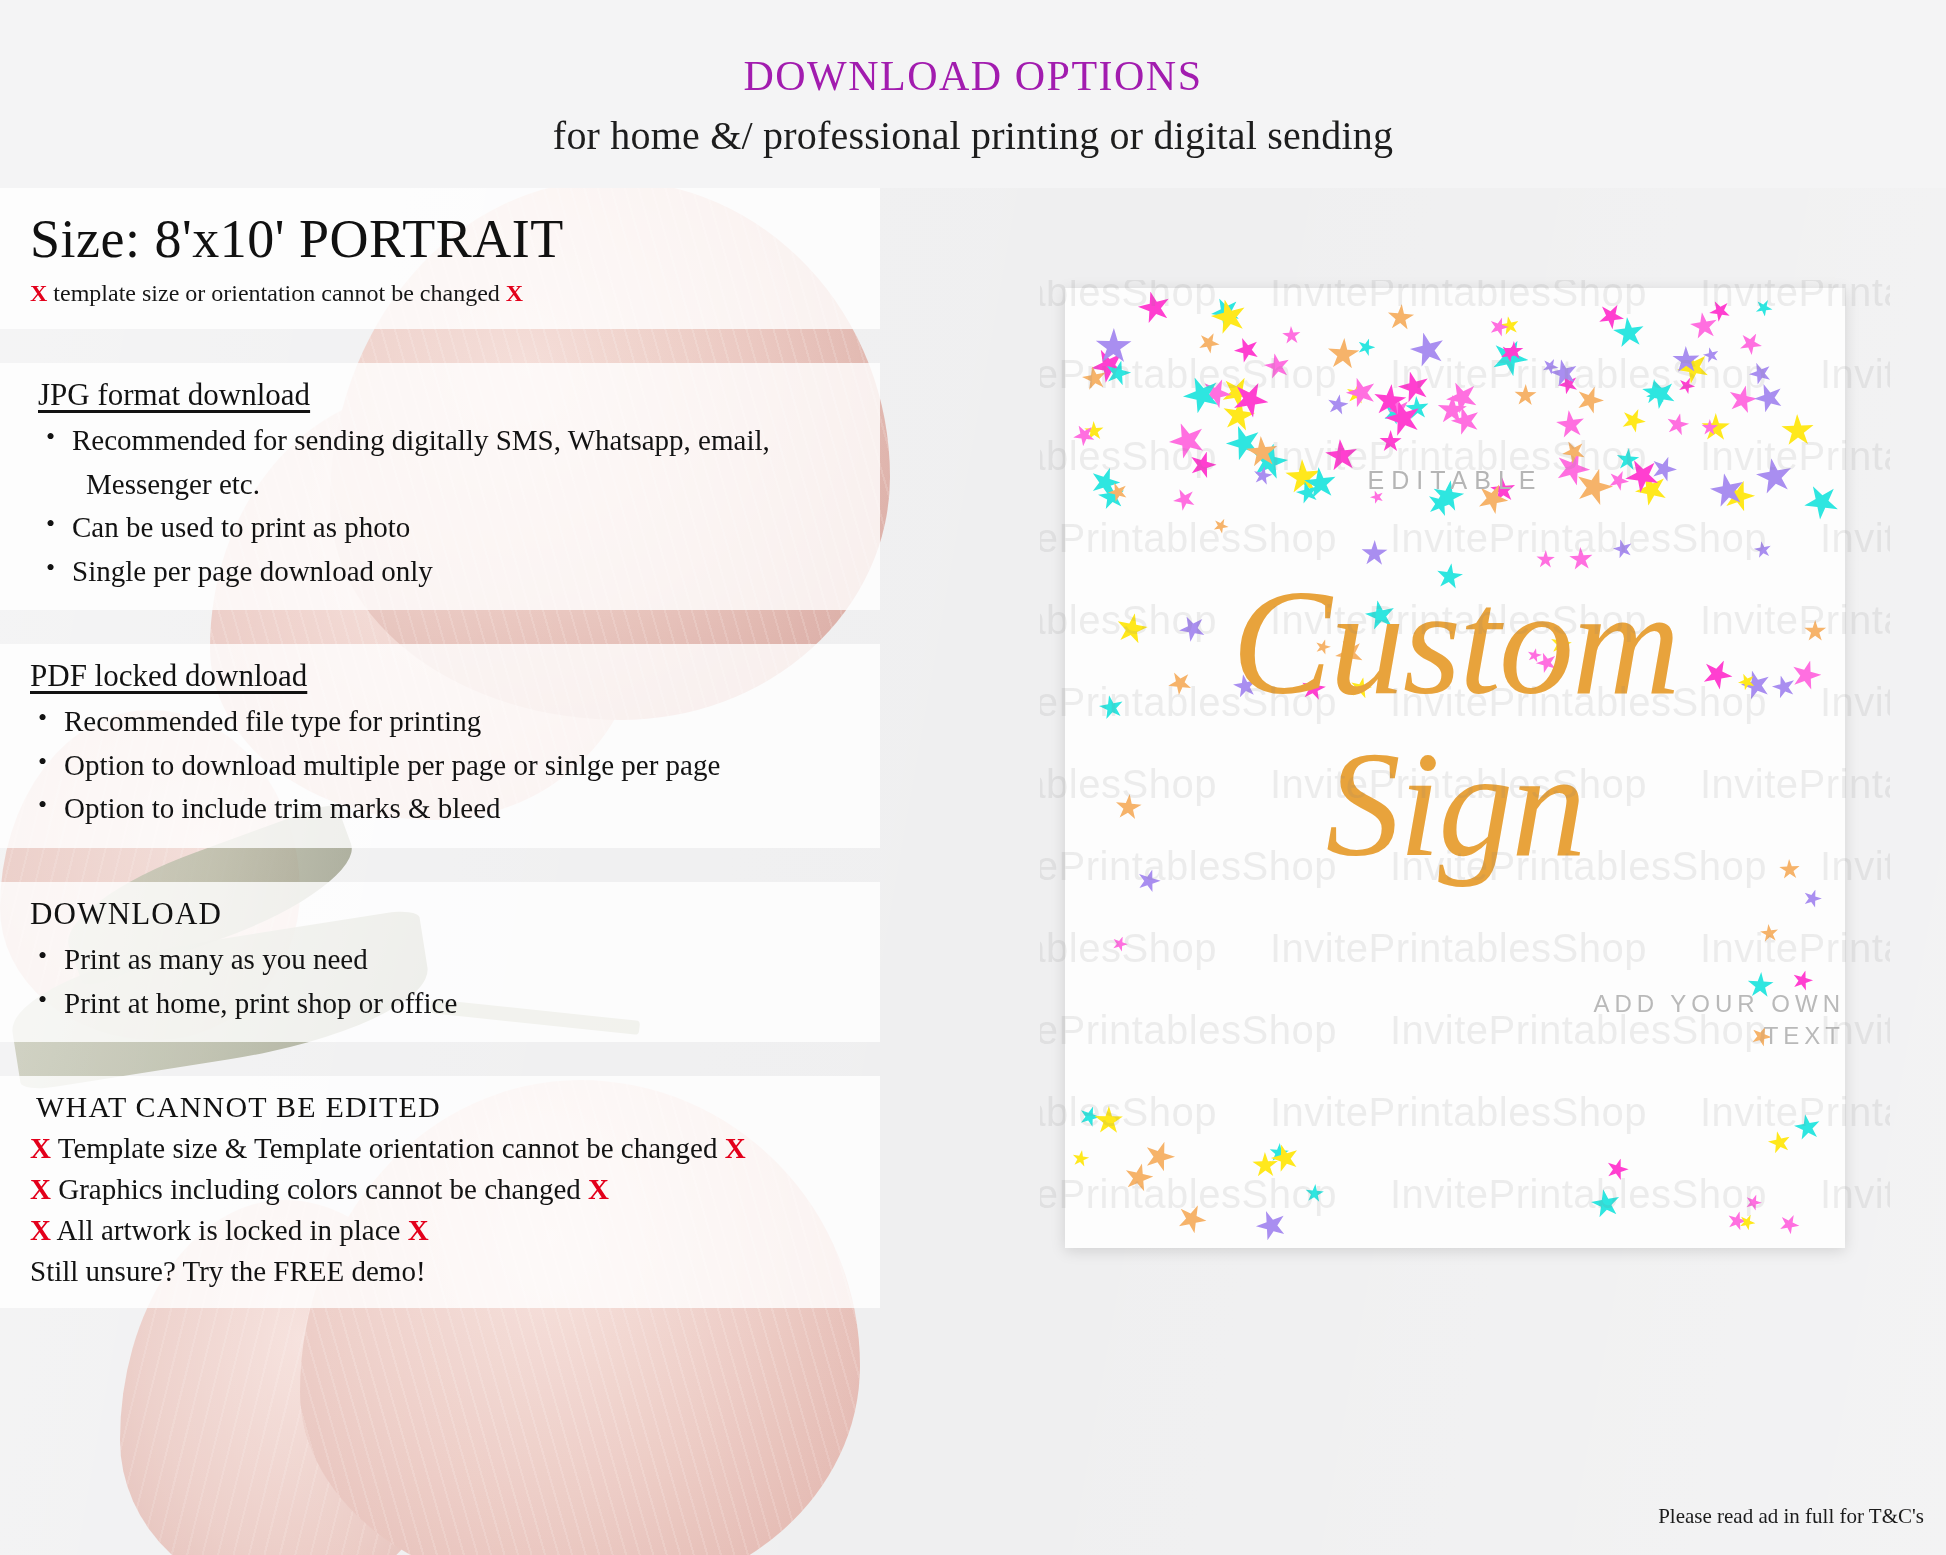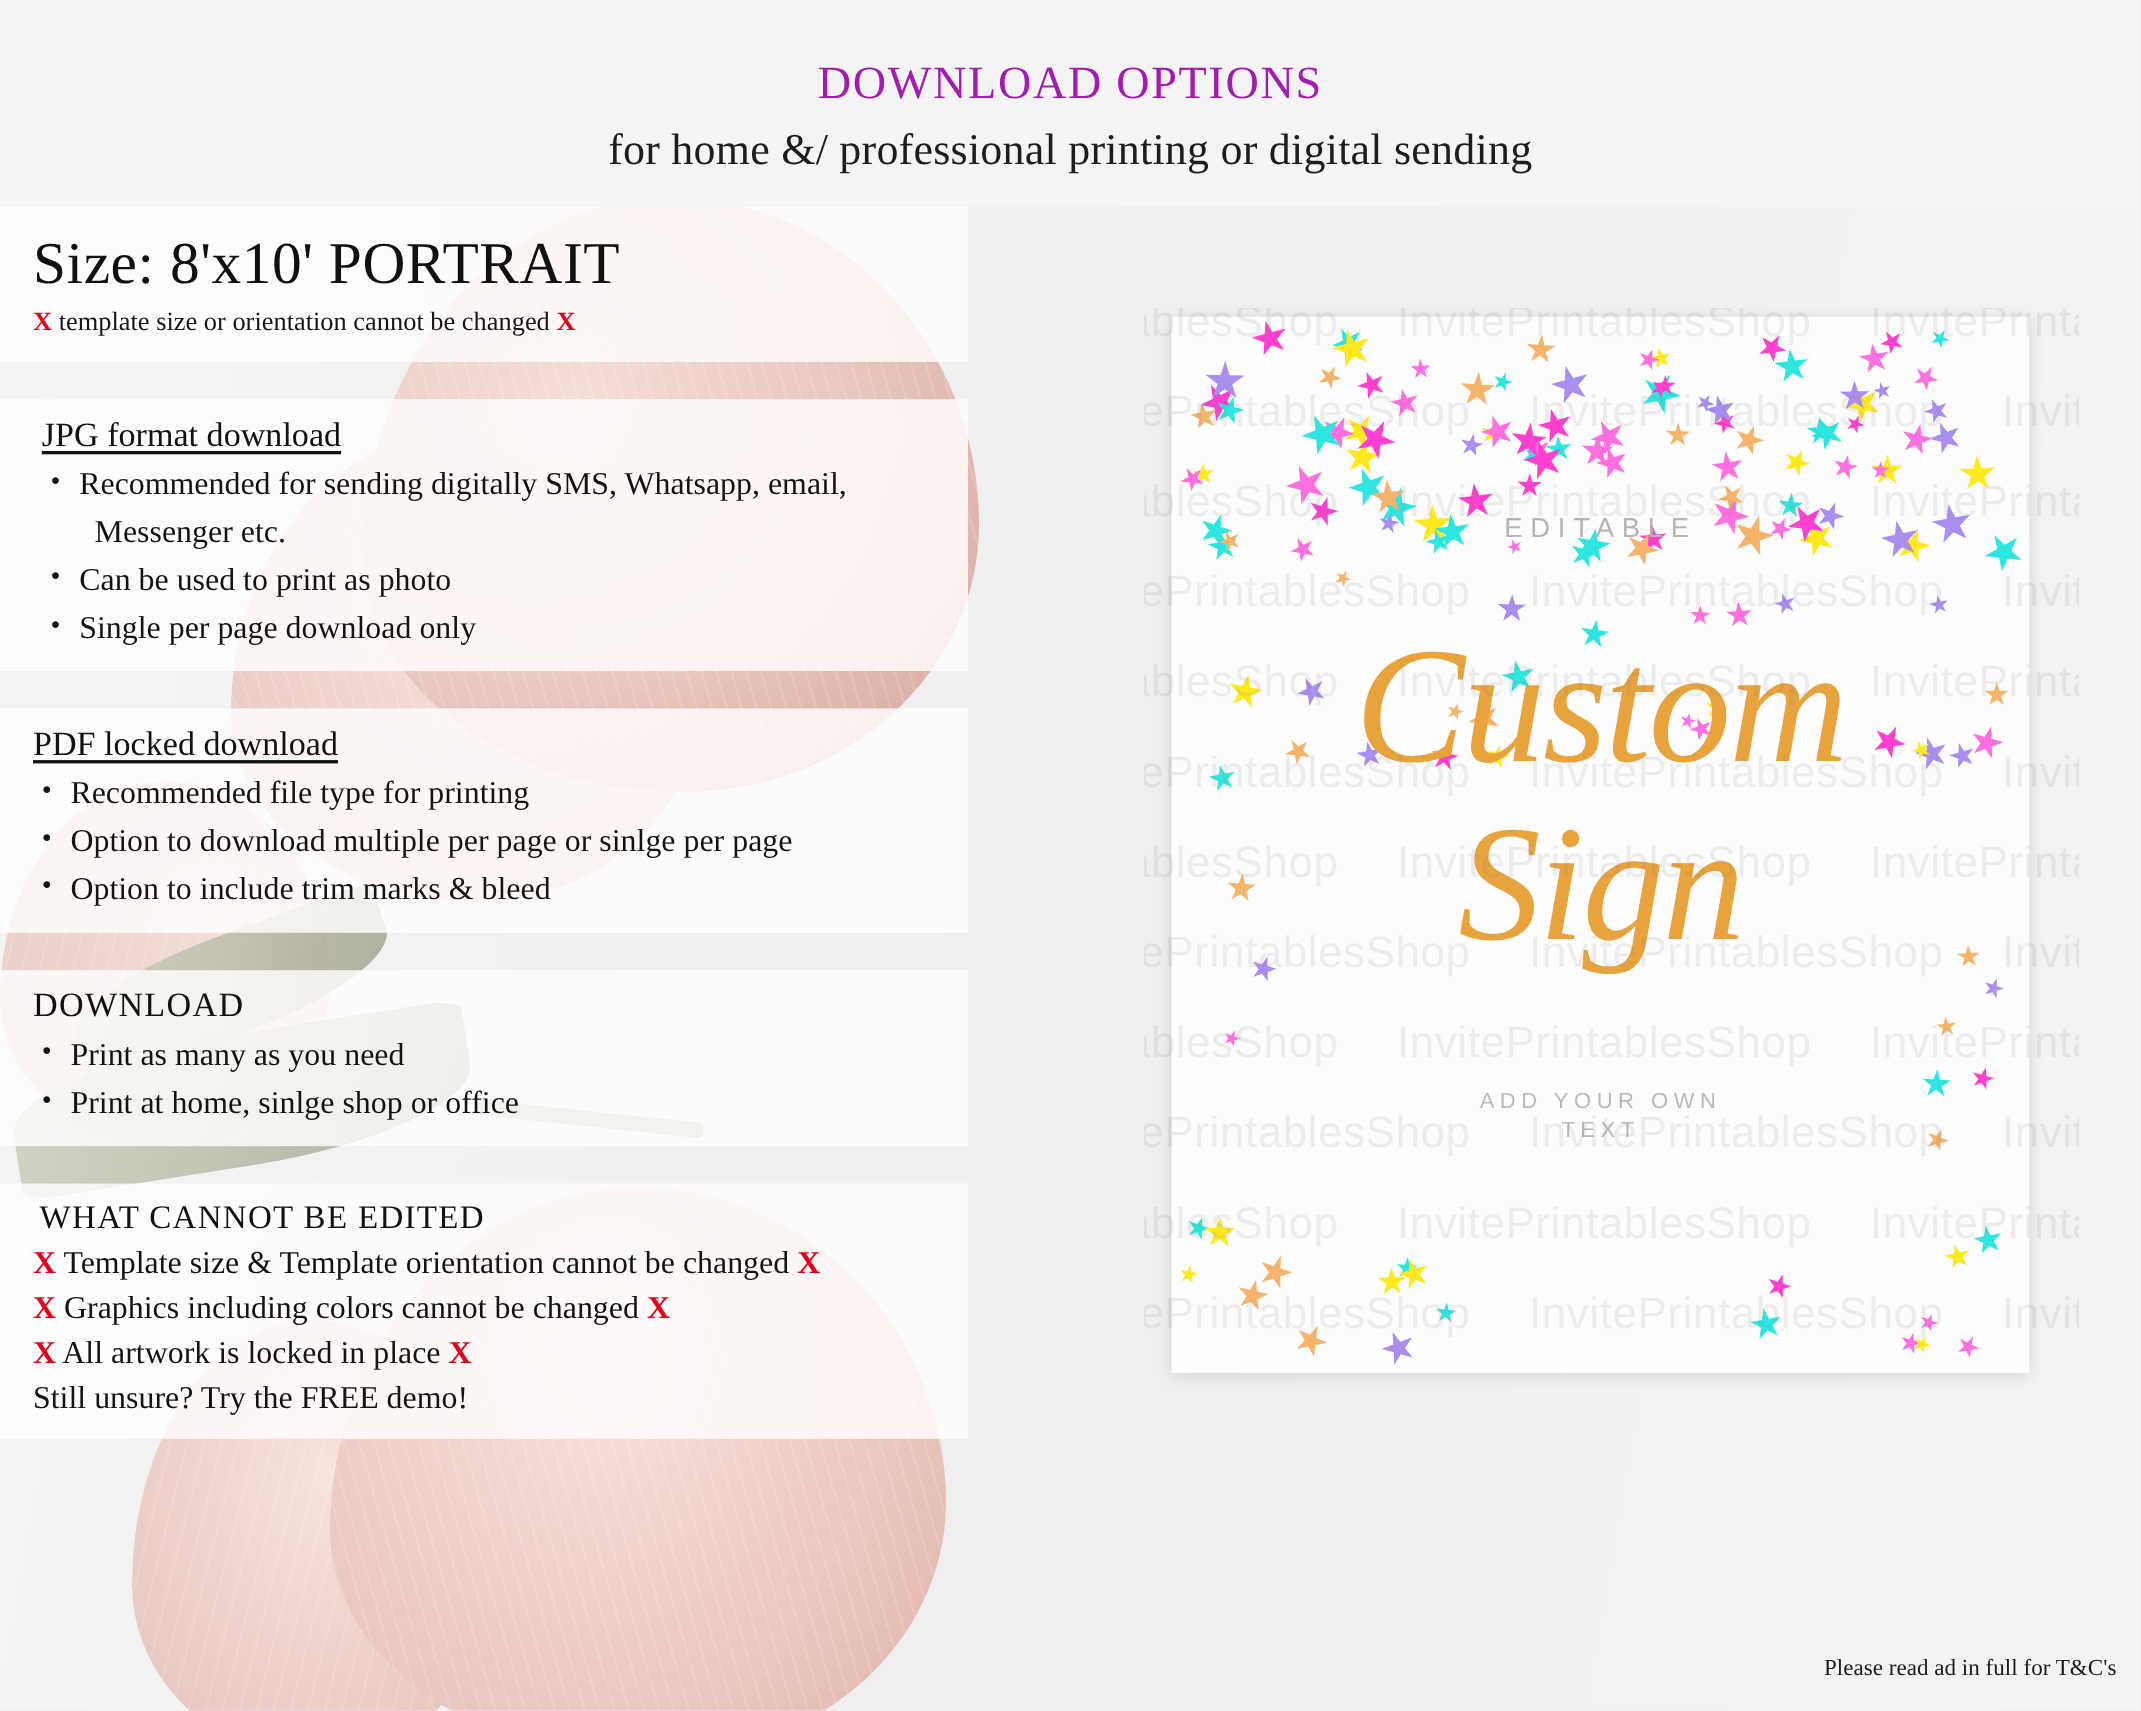--- a/index.html
+++ b/index.html
@@ -141,21 +141,21 @@
     font-size: 25px; letter-spacing: 7px; color: #b5b5b5;
   }
   .script {
     font-family: "Liberation Serif", serif;
     font-style: italic; color: #e8a33c; font-weight: 400;
   }
   .script-1 { top: 268px; font-size: 150px; letter-spacing: -2px; }
   .script-2 { top: 430px; font-size: 150px; letter-spacing: -2px; }
   .add-own {
     top: 700px; font-family: "Liberation Sans", sans-serif;
-    font-size: 20px; letter-spacing: 5px; color: #b9b9b9; line-height: 1.35;
+    font-size: 24px; letter-spacing: 5px; color: #b9b9b9; line-height: 1.35; text-align: right;
   }
 
   
   .wm {
     position: absolute; inset: 0; pointer-events: none;
   }
   .wm span {
     position: absolute;
     font-family: "Liberation Sans", sans-serif;
     font-size: 40px;
@@ -227,21 +227,21 @@
       <li>Recommended file type for printing</li>
       <li>Option to download multiple per page or sinlge per page</li>
       <li>Option to include trim marks &amp; bleed</li>
     </ul>
   </div>
 
   <div class="band b-print">
     <div class="sec-title plain">DOWNLOAD</div>
     <ul class="items">
       <li>Print as many as you need</li>
-      <li>Print at home, sinlge shop or office</li>
+      <li>Print at home, print shop or office</li>
     </ul>
   </div>
 
   <div class="band b-locked">
     <div class="locked-title">WHAT CANNOT BE EDITED</div>
     <div class="locked-line">
       <span class="x">X</span>
       <span>Template size &amp; Template orientation cannot be changed</span>
       <span class="x">X</span>
     </div>

